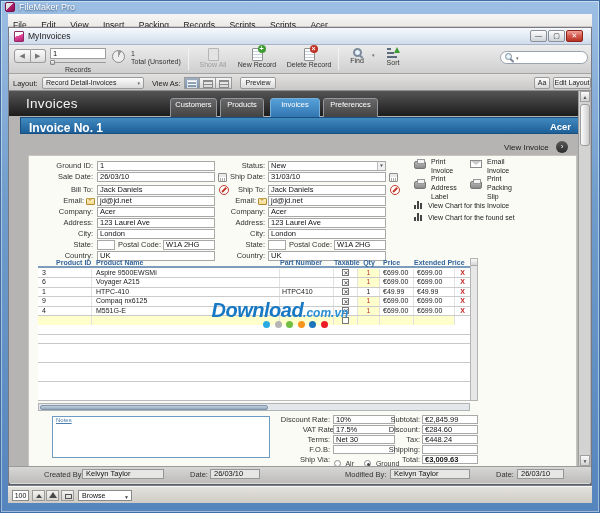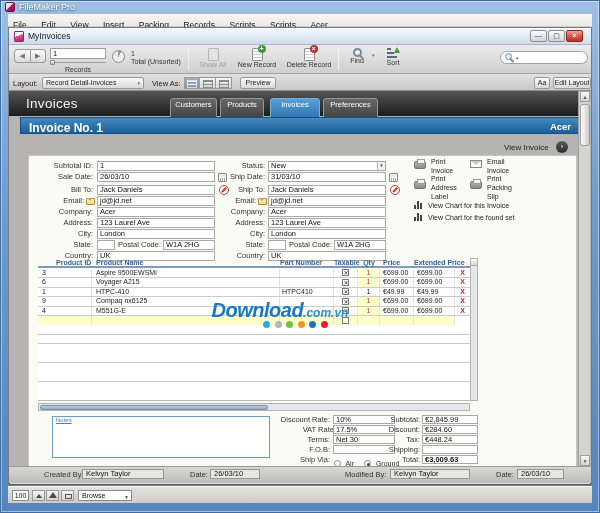--- a/index.html
+++ b/index.html
@@ -287,21 +287,21 @@
   <div class="abs inv-bar">
     <span class="l">Invoice No. 1</span>
     <span class="r">Acer</span>
   </div>
 
   <div class="abs view-inv-lbl">View Invoice</div>
   <div class="abs view-inv-btn">›</div>
 
   <div class="abs panel"></div>
 
-  <div class="abs lbl" style="left:33px; top:161px; width:60px;">Subtotal ID:</div>
+  <div class="abs lbl" style="left:33px; top:161px; width:60px;">Ground ID:</div>
   <div class="abs fld" style="left:97px; top:161px; width:118px;">1</div>
 
   <div class="abs lbl" style="left:33px; top:172px; width:60px;">Sale Date:</div>
   <div class="abs fld" style="left:97px; top:172px; width:118px;">26/03/10</div>
   <span class="ic-cal" style="left:218px; top:173px;"></span>
 
   <div class="abs lbl" style="left:33px; top:185px; width:60px;">Bill To:</div>
   <div class="abs fld" style="left:97px; top:185px; width:118px;">Jack Daniels</div>
   <span class="ic-no" style="left:219px; top:185px;"></span>
 

